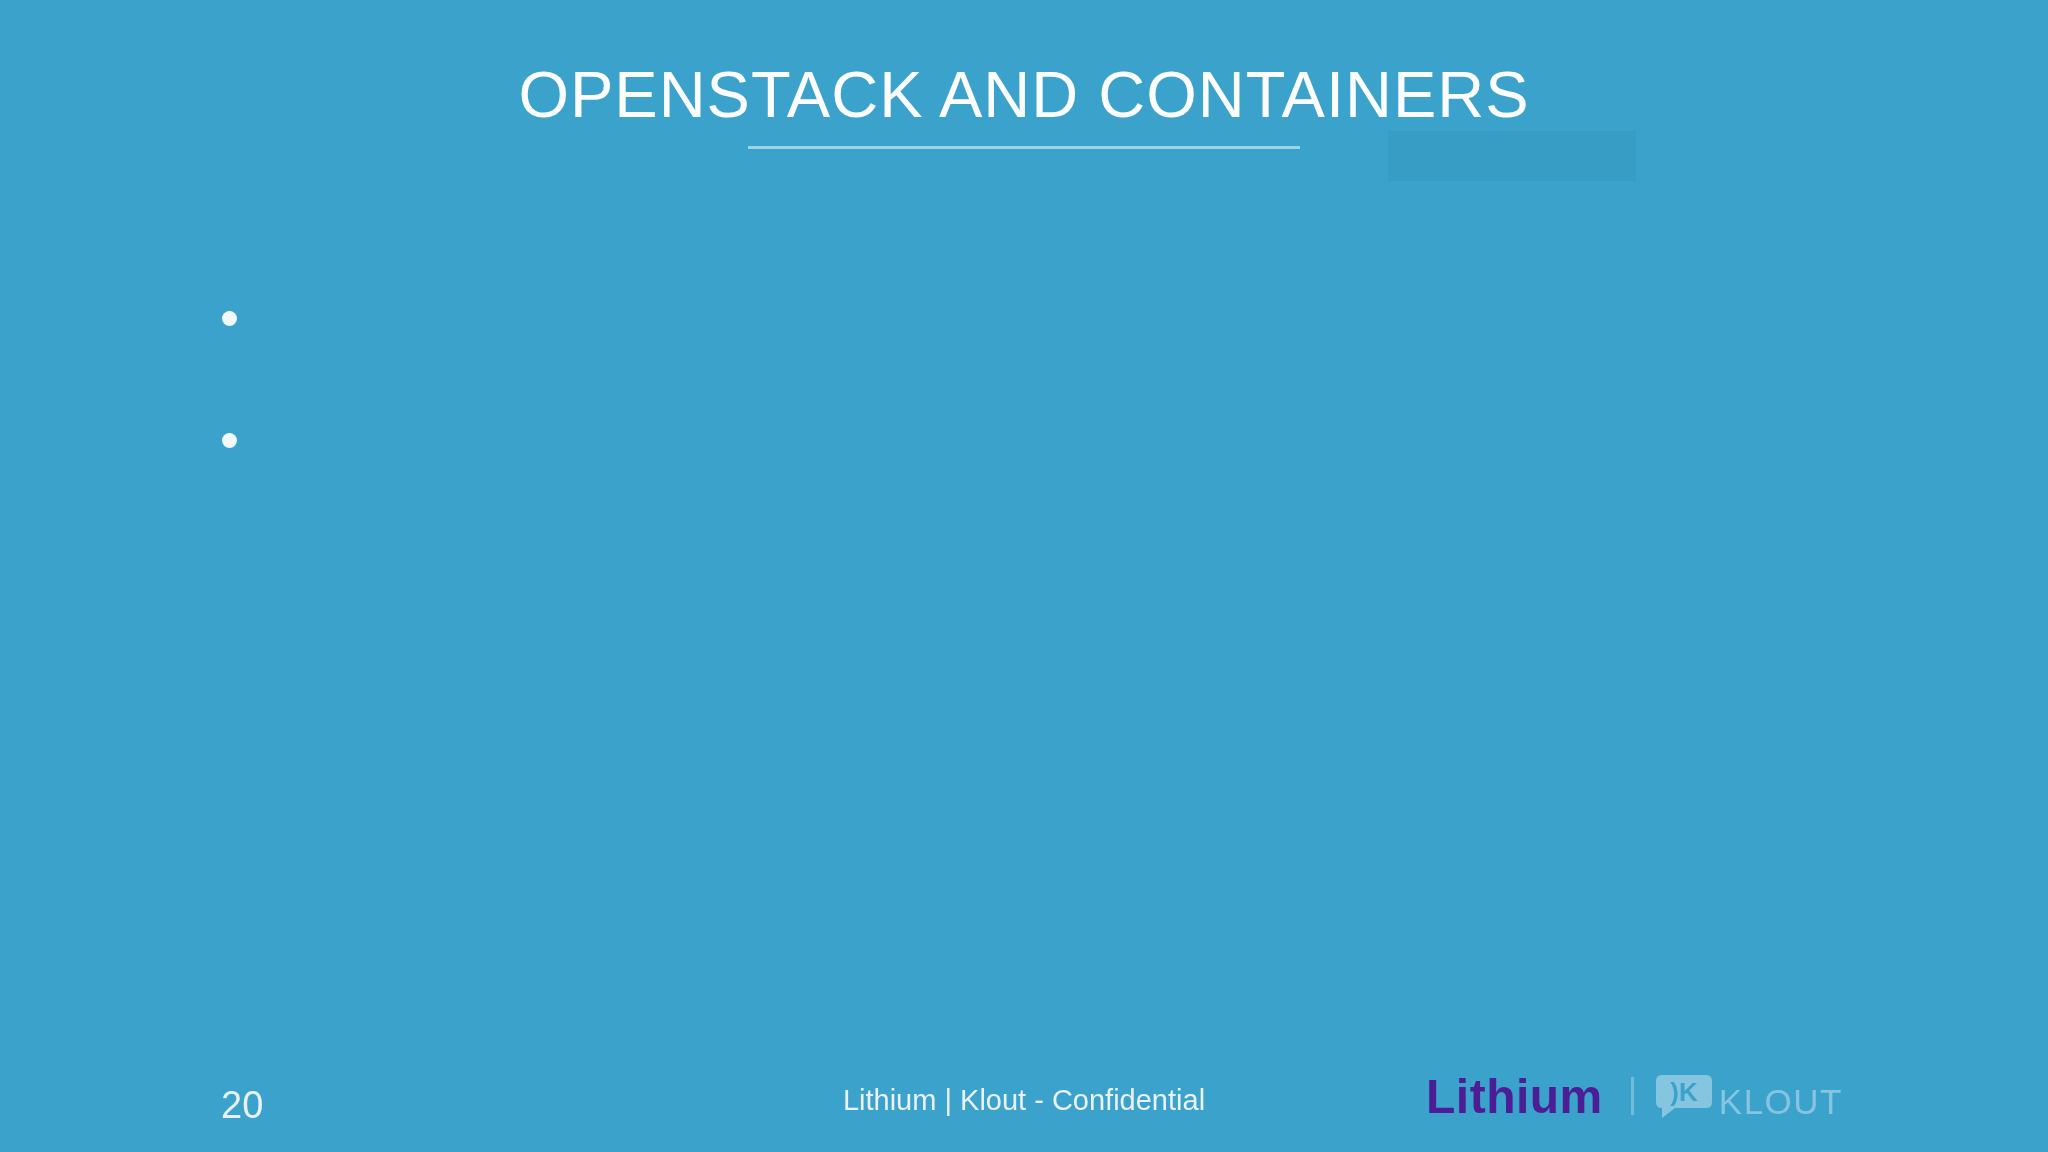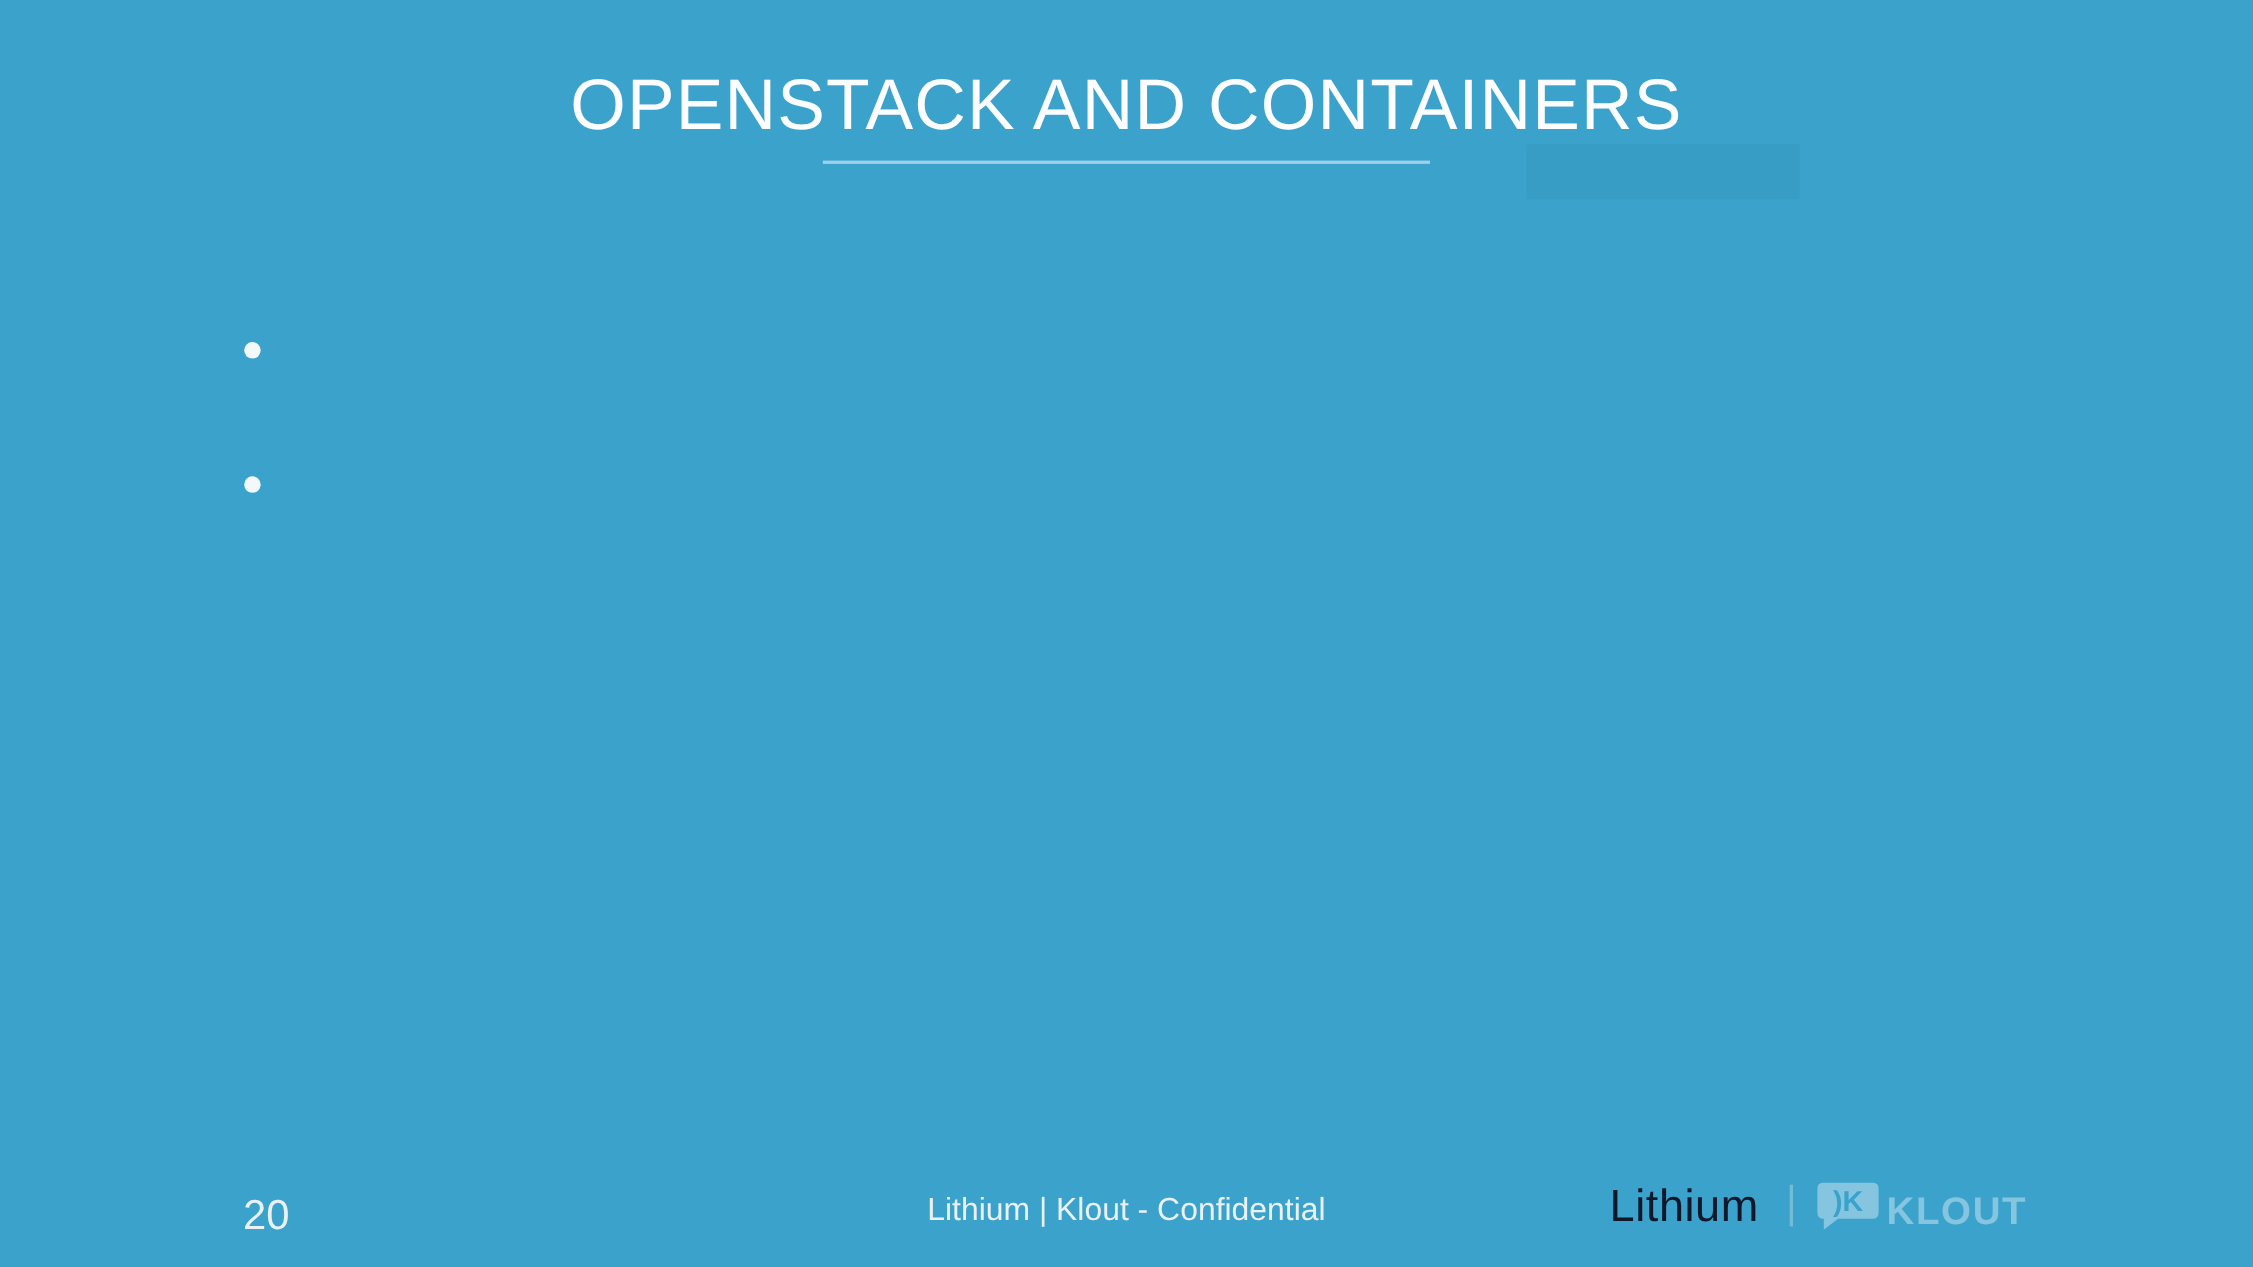--- a/index.html
+++ b/index.html
@@ -84,40 +84,40 @@
   }
   .logos {
     position: absolute;
     right: 205px;
     top: 1072px;
     height: 48px;
     display: flex;
     align-items: center;
   }
   .lithium-logo {
-    font-size: 41px;
-    font-weight: normal;
+    font-size: 48px;
+    font-weight: bold;
     letter-spacing: 0.5px;
-    color: #0f172a;
+    color: #4c1d95;
   }
   .logo-divider {
     width: 3px;
     height: 38px;
     background: #7DC1DB;
     opacity: 0.85;
     margin: 0 22px 0 28px;
   }
   .klout {
     display: flex;
     align-items: center;
   }
   .klout-icon { margin-right: 7px; display: block; }
   .klout-text {
     font-size: 35px;
-    font-weight: bold;
+    font-weight: normal;
     letter-spacing: 1.5px;
     color: #85C5DF;
     margin-top: 12px;
   }
 </style>
 </head>
 <body>
 
 <div class="slide">
 

